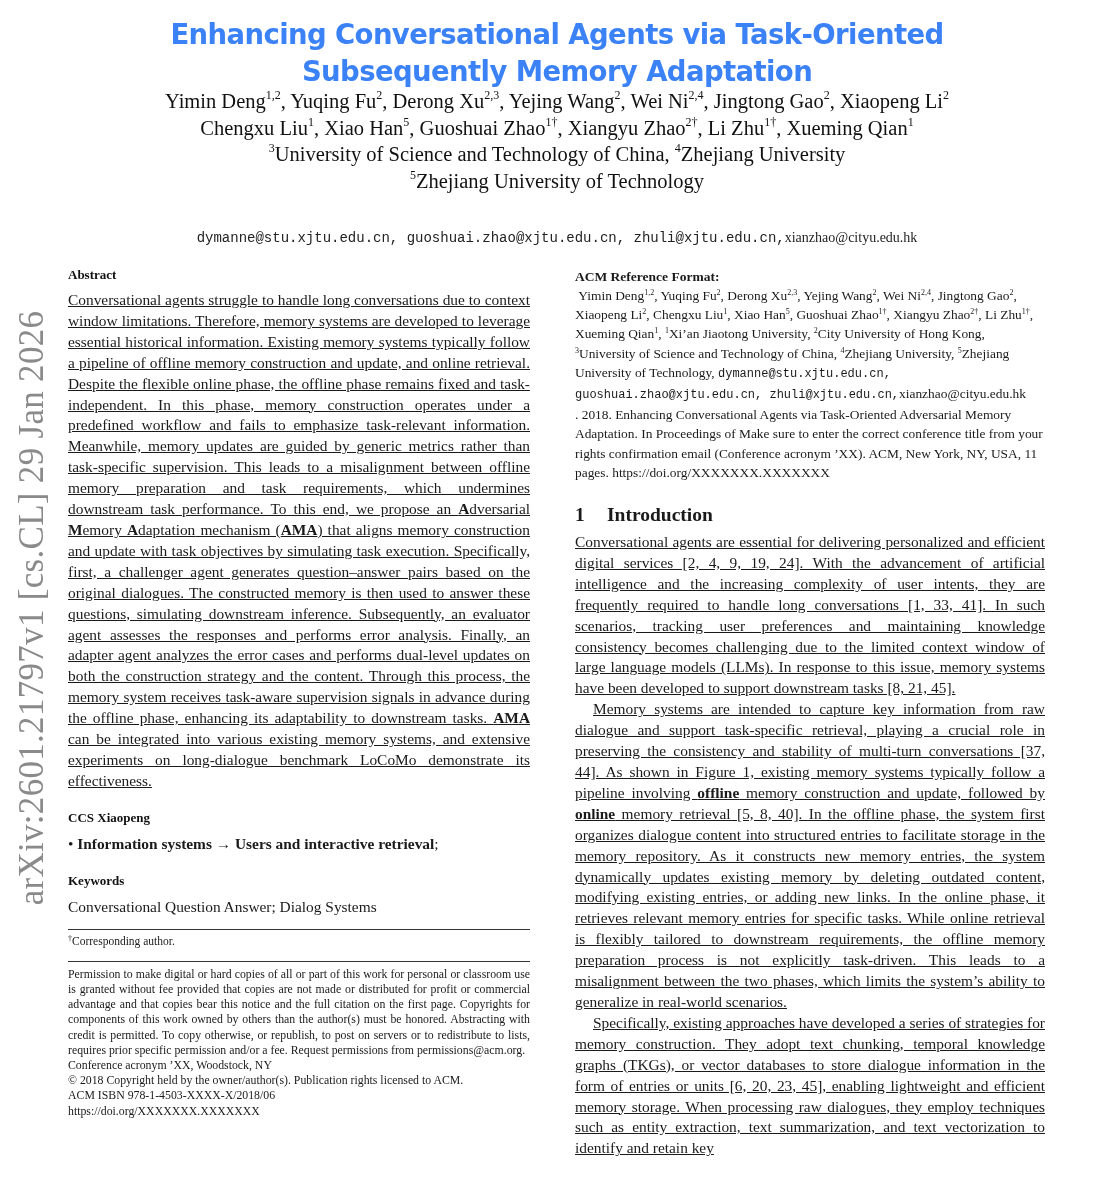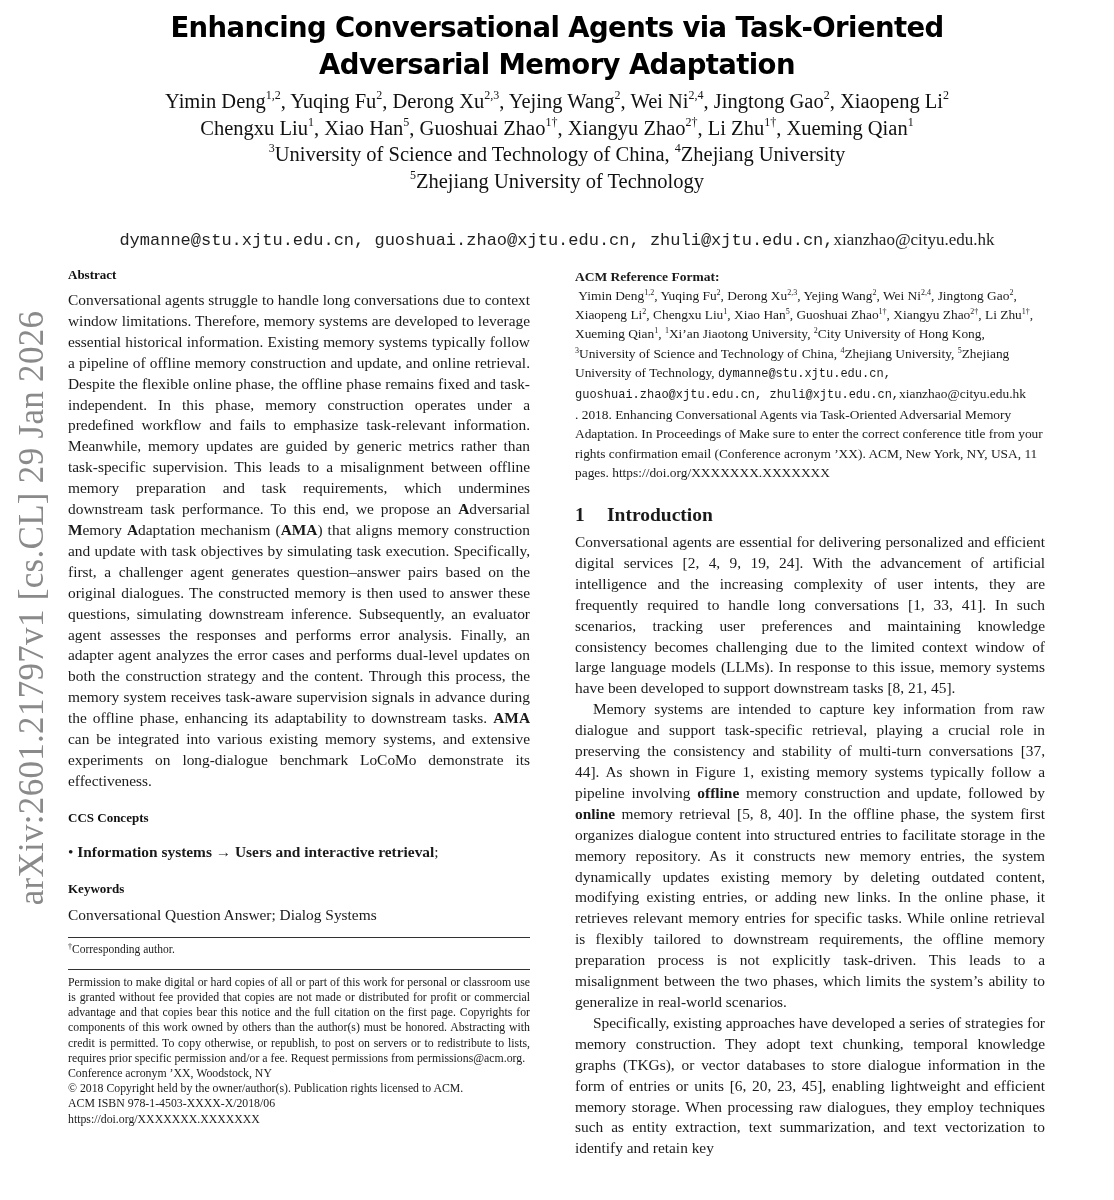--- a/index.html
+++ b/index.html
@@ -2,34 +2,34 @@
 <html><head>
 <meta charset="utf-8">
 <style>
   html, body { margin:0; padding:0; background:#ffffff; }
   body { width:1114px; height:1200px; position:relative; overflow:hidden; color:#1a1a1a;
          font-family:"Liberation Serif","DejaVu Serif",serif; }
   .arxiv { position:absolute; left:-318px; top:588px; width:700px; height:40px;
            transform:rotate(-90deg); transform-origin:center center;
            font-family:"Liberation Serif",serif; font-size:35px; color:#8a8a8a;
            white-space:nowrap; text-align:center; letter-spacing:0.3px; line-height:40px; }
-  .title { position:absolute; left:0; width:1114px; top:9px; text-align:center;
+  .title { position:absolute; left:0; width:1114px; top:16px; text-align:center;
            font-family:"DejaVu Sans","Liberation Sans",sans-serif; font-weight:bold;
-           font-size:27.5px; line-height:37px; letter-spacing:-0.6px; color:#000000; }
+           font-size:27.5px; line-height:37px; letter-spacing:-0.6px; color:#3b82f6; }
   .authors { position:absolute; left:0; width:1114px; top:88px; text-align:center;
              font-family:"Liberation Serif",serif; font-size:20.5px; line-height:26.5px; color:#111; }
   .authors sup { font-size:12px; line-height:0; vertical-align:9px; }
   .emails { position:absolute; left:0; width:1114px; top:230px; text-align:center;
-            font-size:17px; color:#222; }
+            font-size:14px; color:#222; }
   .mono { font-family:"Liberation Mono","DejaVu Sans Mono",monospace; }
   .col { position:absolute; top:262px; width:462px; }
   .left { left:68px; }
   .right { left:575px; width:470px; }
   h2 { margin:0; font-family:"Liberation Serif",serif; font-weight:bold; font-size:13px; line-height:26px; color:#111; }
-  .p { font-size:15.4px; line-height:20.9px; text-align:justify; margin:0; }
+  .p { font-size:15.4px; line-height:20.9px; text-align:justify; margin:0;text-decoration:underline; }
   .indent { text-indent:18px; }
   .ccs { font-size:15.4px; line-height:21px; margin:0; }
   .rule { border-top:1.6px solid #333; margin:0; }
   .fn { font-size:11.5px; line-height:15px; margin:0; }
   .fn sup { font-size:8px; vertical-align:4px; line-height:0; }
   .perm { font-size:11.8px; line-height:15.2px; text-align:justify; margin:0; }
   .it { }
   .acm-head { font-weight:bold; font-size:13.5px; line-height:18px; margin:0; }
   .acm { font-size:13.4px; line-height:19.2px; margin:0; white-space:normal; }
   .acm sup { font-size:8px; vertical-align:5px; line-height:0; }
@@ -38,21 +38,21 @@
   .sec .num { display:inline-block; width:32px; }
   b { font-weight:bold; }
 </style>
 </head>
 <body>
 
 <div class="arxiv">arXiv:2601.21797v1  [cs.CL]  29 Jan 2026</div>
 
 <div class="title">
   <div>Enhancing Conversational Agents via Task-Oriented</div>
-  <div>Adversarial Memory Adaptation</div>
+  <div>Subsequently Memory Adaptation</div>
 </div>
 
 <div class="authors">
   <div>
     <span>Yimin Deng</span><sup>1,2</sup>,
     <span>Yuqing Fu</span><sup>2</sup>,
     <span>Derong Xu</span><sup>2,3</sup>,
     <span>Yejing Wang</span><sup>2</sup>,
     <span>Wei Ni</span><sup>2,4</sup>,
     <span>Jingtong Gao</span><sup>2</sup>,
@@ -76,22 +76,22 @@
 </div>
 
 <div class="emails">
   <span class="mono">dymanne@stu.xjtu.edu.cn, guoshuai.zhao@xjtu.edu.cn, zhuli@xjtu.edu.cn,</span><span>xianzhao@cityu.edu.hk</span>
 </div>
 
 <div class="col left">
   <h2>Abstract</h2>
   <p class="p" style="margin-top:2px;"><span>Conversational agents struggle to handle long conversations due to context window limitations. Therefore, memory systems are developed to leverage essential historical information. Existing memory systems typically follow a pipeline of offline memory construction and update, and online retrieval. Despite the flexible online phase, the offline phase remains fixed and task-independent. In this phase, memory construction operates under a predefined workflow and fails to emphasize task-relevant information. Meanwhile, memory updates are guided by generic metrics rather than task-specific supervision. This leads to a misalignment between offline memory preparation and task requirements, which undermines downstream task performance. To this end, we propose an </span><b>A</b><span>dversarial </span><b>M</b><span>emory </span><b>A</b><span>daptation</span><span> mechanism (</span><b>AMA</b><span>) that aligns memory construction and update with task objectives by simulating task execution. Specifically, first, a challenger agent generates question–answer pairs based on the original dialogues. The constructed memory is then used to answer these questions, simulating downstream inference. Subsequently, an evaluator agent assesses the responses and performs error analysis. Finally, an adapter agent analyzes the error cases and performs dual-level updates on both the construction strategy and the content. Through this process, the memory system receives task-aware supervision signals in advance during the offline phase, enhancing its adaptability to downstream tasks. </span><b>AMA</b><span> can be integrated into various existing memory systems, and extensive experiments on long-dialogue benchmark LoCoMo demonstrate its effectiveness.</span></p>
 
-  <h2 style="margin-top:13px;">CCS Concepts</h2>
-  <p class="ccs" style="margin-top:10px;"><span>•</span> <b>Information systems → Users and interactive retrieval</b><span>;</span></p>
+  <h2 style="margin-top:13px;">CCS Xiaopeng</h2>
+  <p class="ccs" style="margin-top:2px;"><span>•</span> <b>Information systems → Users and interactive retrieval</b><span>;</span></p>
 
   <h2 style="margin-top:14px;">Keywords</h2>
   <p class="ccs" style="margin-top:2px;">Conversational Question Answer; Dialog Systems</p>
 
   <div class="rule" style="margin-top:12px;"></div>
   <p class="fn" style="margin-top:4px;"><sup>†</sup><span>Corresponding author.</span></p>
 
   <div class="rule" style="margin-top:12px; border-top-width:1.3px;"></div>
   <p class="perm" style="margin-top:5px;">Permission to make digital or hard copies of all or part of this work for personal or classroom use is granted without fee provided that copies are not made or distributed for profit or commercial advantage and that copies bear this notice and the full citation on the first page. Copyrights for components of this work owned by others than the author(s) must be honored. Abstracting with credit is permitted. To copy otherwise, or republish, to post on servers or to redistribute to lists, requires prior specific permission and/or a fee. Request permissions from permissions@acm.org.</p>
   <p class="perm it">Conference acronym ’XX, Woodstock, NY</p>

